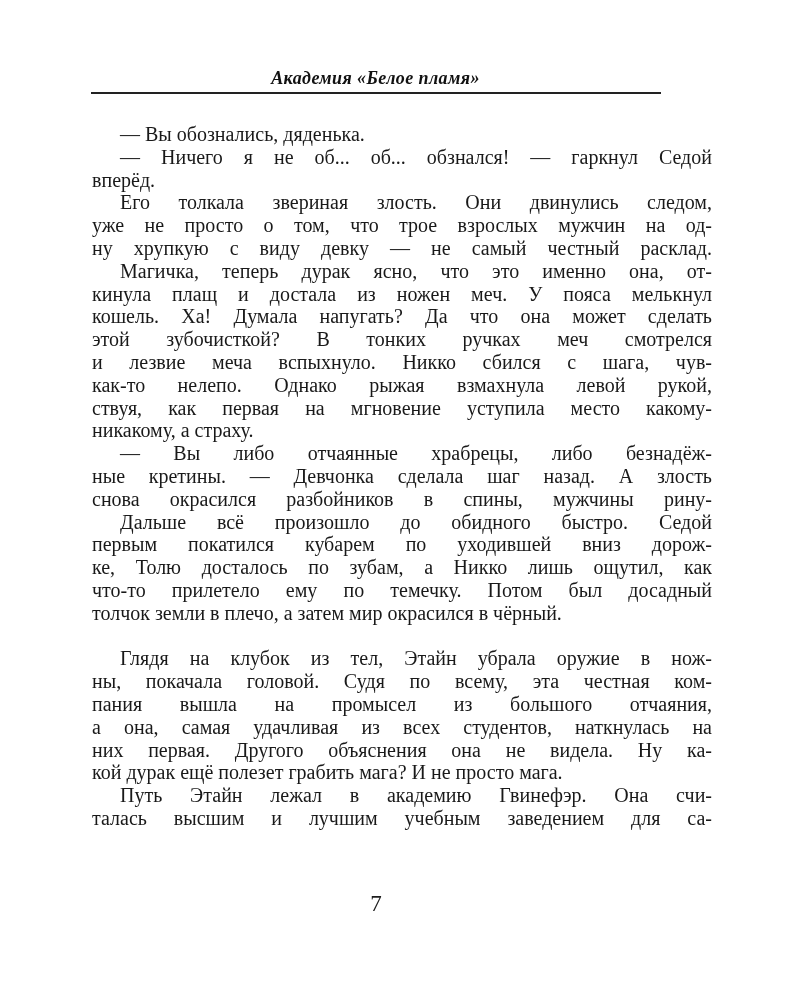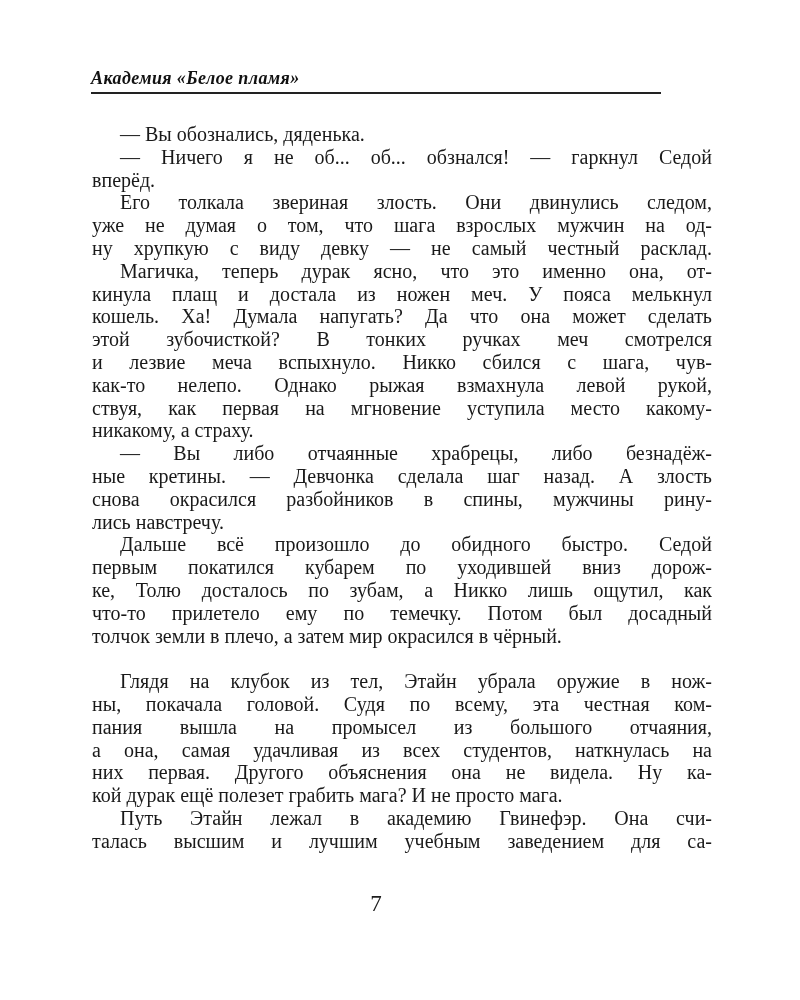--- a/index.html
+++ b/index.html
@@ -12,21 +12,21 @@
     position: relative;
     width: 800px; height: 1000px;
     background: #ffffff;
     overflow: hidden;
     color: #1c1c1c;
   }
   .running-header {
     position: absolute;
     left: 91px; top: 68px;
     width: 569px;
-    text-align: left;
+    text-align: center;
     font-size: 18px;
     font-style: italic;
     font-weight: bold;
     letter-spacing: 0.4px;
     color: #111111;
     white-space: nowrap;
   }
   .header-rule {
     position: absolute;
     left: 91px; top: 92px;
@@ -64,34 +64,33 @@
 <body>
 
 <div class="book-page">
   <div class="running-header">Академия «Белое пламя»</div>
   <div class="header-rule"></div>
   <div class="text-block">
       <div class="line indent">— Вы обознались, дяденька.</div>
       <div class="line indent just">— Ничего я не об... об... обзнался! — гаркнул Седой</div>
       <div class="line">вперёд.</div>
       <div class="line indent just">Его толкала звериная злость. Они двинулись следом,</div>
-      <div class="line just">уже не думая о том, что шага взрослых мужчин на од-</div>
+      <div class="line just">уже не просто о том, что трое взрослых мужчин на од-</div>
       <div class="line just">ну хрупкую с виду девку — не самый честный расклад.</div>
       <div class="line indent just">Магичка, теперь дурак ясно, что это именно она, от-</div>
       <div class="line just">кинула плащ и достала из ножен меч. У пояса мелькнул</div>
       <div class="line just">кошель. Ха! Думала напугать? Да что она может сделать</div>
       <div class="line just">этой зубочисткой? В тонких ручках меч смотрелся</div>
       <div class="line just">и лезвие меча вспыхнуло. Никко сбился с шага, чув-</div>
       <div class="line just">как-то нелепо. Однако рыжая взмахнула левой рукой,</div>
       <div class="line just">ствуя, как первая на мгновение уступила место какому-</div>
       <div class="line">никакому, а страху.</div>
       <div class="line indent just">— Вы либо отчаянные храбрецы, либо безнадёж-</div>
       <div class="line just">ные кретины. — Девчонка сделала шаг назад. А злость</div>
       <div class="line just">снова окрасился разбойников в спины, мужчины рину-</div>
-      <div class="line">лись навстречу.</div>
       <div class="line indent just">Дальше всё произошло до обидного быстро. Седой</div>
       <div class="line just">первым покатился кубарем по уходившей вниз дорож-</div>
       <div class="line just">ке, Толю досталось по зубам, а Никко лишь ощутил, как</div>
       <div class="line just">что-то прилетело ему по темечку. Потом был досадный</div>
       <div class="line">толчок земли в плечо, а затем мир окрасился в чёрный.</div>
       <div class="line spacer"></div>
       <div class="line indent just">Глядя на клубок из тел, Этайн убрала оружие в нож-</div>
       <div class="line just">ны, покачала головой. Судя по всему, эта честная ком-</div>
       <div class="line just">пания вышла на промысел из большого отчаяния,</div>
       <div class="line just">а она, самая удачливая из всех студентов, наткнулась на</div>

